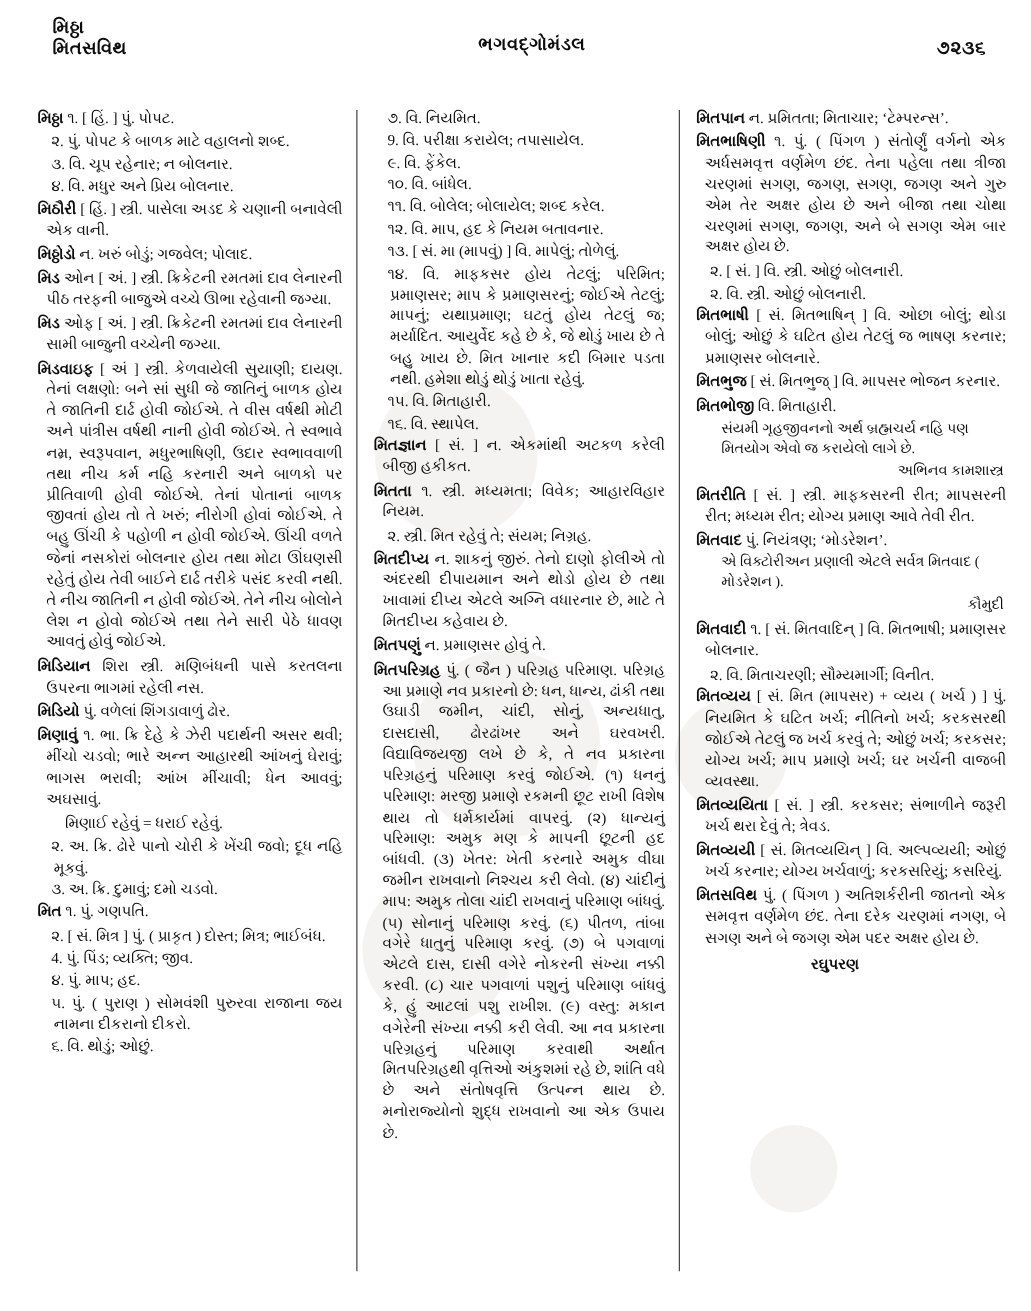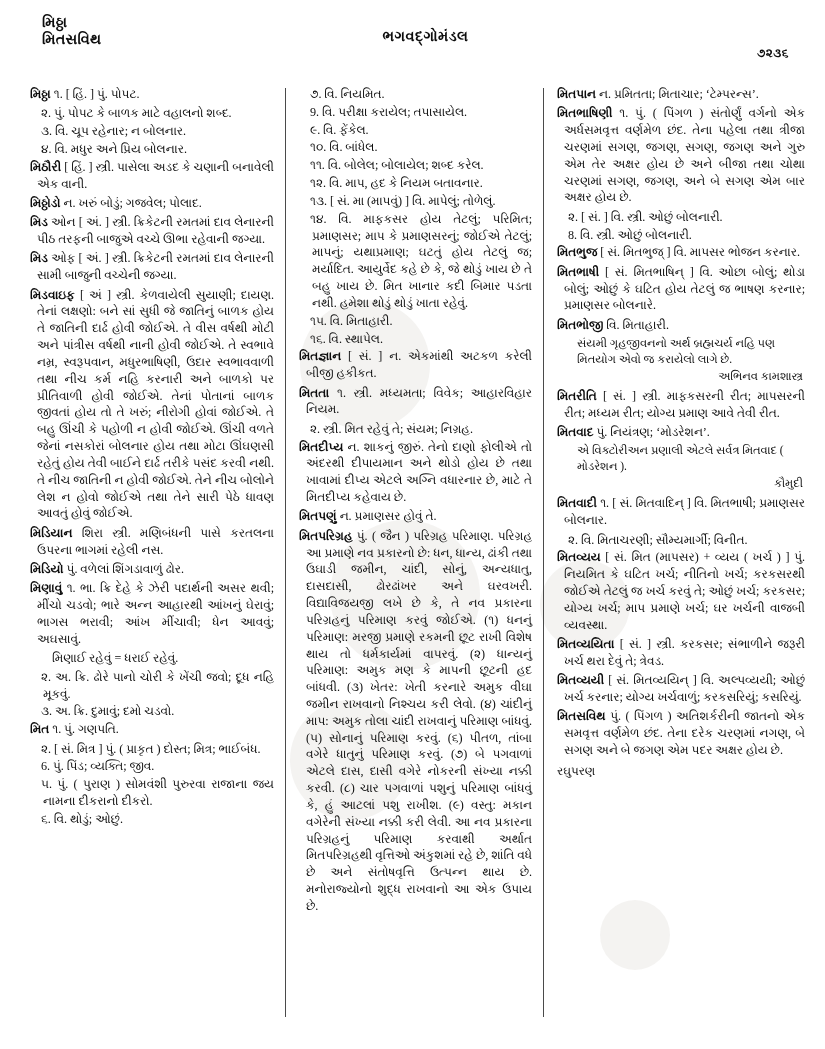--- a/index.html
+++ b/index.html
@@ -60,22 +60,22 @@
     left: 16px; right: 0;
     top: 14px;
     text-align: center;
     font-size: 14.5px;
     font-weight: bold;
     letter-spacing: .4px;
   }
   .hdr-right {
     position: absolute;
     right: 16px;
-    top: 32px;
-    font-size: 12px;
+    top: 16px;
+    font-size: 15px;
     font-weight: bold;
     letter-spacing: .5px;
   }
 
   
   .columns {
     display: flex;
     height: 965px;
     margin-top: 20px;
   }
@@ -133,22 +133,22 @@
     font-size: 11.6px;
     padding-right: 2px;
   }
   .footer-line {
     text-align: center;
     font-weight: bold;
     margin-top: 3px;
     padding-left: 18px;
   }
   .page-attrib {
-    text-align: left;
-    font-weight: normal;
+    text-align: center;
+    font-weight: bold;
     font-size: 12px;
     margin-top: 4px;
     padding-right: 26px;
   }
 </style>
 </head>
 <body>
 
 <div class="scan-blotch b1"></div>
 <div class="scan-blotch b2"></div>
@@ -179,21 +179,22 @@
         <p class="entry"><span class="hw">મિડ</span> ઓફ [ અં. ] સ્ત્રી. ક્રિકેટની રમતમાં દાવ લેનારની સામી બાજુની વચ્ચેની જગ્યા.</p>
         <p class="entry"><span class="hw">મિડવાઇફ</span> [ અં ] સ્ત્રી. કેળવાયેલી સુયાણી; દાયણ. તેનાં લક્ષણો: બને સાં સુધી જે જાતિનું બાળક હોય તે જાતિની દાર્ઢ હોવી જોઈએ. તે વીસ વર્ષથી મોટી અને પાંત્રીસ વર્ષથી નાની હોવી જોઈએ. તે સ્વભાવે નમ્ર, સ્વરૂપવાન, મધુરભાષિણી, ઉદાર સ્વભાવવાળી તથા નીચ કર્મ નહિ કરનારી અને બાળકો પર પ્રીતિવાળી હોવી જોઈએ. તેનાં પોતાનાં બાળક જીવતાં હોય તો તે ખરું; નીરોગી હોવાં જોઈએ. તે બહુ ઊંચી કે પહોળી ન હોવી જોઈએ. ઊંચી વળતે જેનાં નસકોરાં બોલનાર હોય તથા મોટા ઊંઘણસી રહેતું હોય તેવી બાઈને દાર્ઢ તરીકે પસંદ કરવી નથી. તે નીચ જાતિની ન હોવી જોઈએ. તેને નીચ બોલોને લેશ ન હોવો જોઈએ તથા તેને સારી પેઠે ધાવણ આવતું હોવું જોઈએ.</p>
         <p class="entry"><span class="hw">મિડિયાન</span> શિરા સ્ત્રી. મણિબંધની પાસે કરતલના ઉપરના ભાગમાં રહેલી નસ.</p>
         <p class="entry"><span class="hw">મિડિયો</span> પું. વળેલાં શિંગડાવાળું ઢોર.</p>
         <p class="entry"><span class="hw">મિણાવું</span> ૧. ભા. ક્રિ દેહે કે ઝેરી પદાર્થની અસર થવી; મીંચો ચડવો; ભારે અન્ન આહારથી આંખનું ઘેરાવું; ભાગસ ભરાવી; આંખ મીંચાવી; ધેન આવવું; અઘસાવું.</p>
         <p class="idiom">મિણાઈ રહેવું = ધરાઈ રહેવું.</p>
         <p class="sense">૨. અ. ક્રિ. ઢોરે પાનો ચોરી કે ખેંચી જવો; દૂધ નહિ મૂકવું.</p>
         <p class="sense">૩. અ. ક્રિ. દુમાવું; દમો ચડવો.</p>
         <p class="entry"><span class="hw">મિત</span> ૧. પું. ગણપતિ.</p>
         <p class="sense">૨. [ સં. મિત્ર ] પું. ( પ્રાકૃત ) દોસ્ત; મિત્ર; ભાઈબંધ.</p>
-        <p class="sense">6. પું. પિંડ; વ્યક્તિ; જીવ.</p>
+        <p class="sense">4. પું. પિંડ; વ્યક્તિ; જીવ.</p>
+        <p class="sense">૪. પું. માપ; હદ.</p>
         <p class="sense">૫. પું. ( પુરાણ ) સોમવંશી પુરુરવા રાજાના જય નામના દીકરાનો દીકરો.</p>
         <p class="sense">૬. વિ. થોડું; ઓછું.</p>
       </div>
     <div class="rule"></div>
     <div class="col col-2">
         <p class="sense">૭. વિ. નિયમિત.</p>
         <p class="sense">9. વિ. પરીક્ષા કરાયેલ; તપાસાયેલ.</p>
         <p class="sense">૯. વિ. ફેંકેલ.</p>
         <p class="sense">૧૦. વિ. બાંધેલ.</p>
         <p class="sense">૧૧. વિ. બોલેલ; બોલાયેલ; શબ્દ કરેલ.</p>
@@ -207,23 +208,23 @@
         <p class="sense">૨. સ્ત્રી. મિત રહેવું તે; સંયમ; નિગ્રહ.</p>
         <p class="entry"><span class="hw">મિતદીપ્ય</span> ન. શાકનું જીરું. તેનો દાણો ફોલીએ તો અંદરથી દીપાયમાન અને થોડો હોય છે તથા ખાવામાં દીપ્ય એટલે અગ્નિ વધારનાર છે, માટે તે મિતદીપ્ય કહેવાય છે.</p>
         <p class="entry"><span class="hw">મિતપણું</span> ન. પ્રમાણસર હોવું તે.</p>
         <p class="entry"><span class="hw">મિતપરિગ્રહ</span> પું. ( જૈન ) પરિગ્રહ પરિમાણ. પરિગ્રહ આ પ્રમાણે નવ પ્રકારનો છે: ધન, ધાન્ય, ઢાંકી તથા ઉઘાડી જમીન, ચાંદી, સોનું, અન્યધાતુ, દાસદાસી, ઢોરઢાંખર અને ઘરવખરી. વિદ્યાવિજયજી લખે છે કે, તે નવ પ્રકારના પરિગ્રહનું પરિમાણ કરવું જોઈએ. (૧) ધનનું પરિમાણ: મરજી પ્રમાણે રકમની છૂટ રાખી વિશેષ થાય તો ધર્મકાર્યમાં વાપરવું. (૨) ધાન્યનું પરિમાણ: અમુક મણ કે માપની છૂટની હદ બાંધવી. (૩) ખેતર: ખેતી કરનારે અમુક વીઘા જમીન રાખવાનો નિશ્ચય કરી લેવો. (૪) ચાંદીનું માપ: અમુક તોલા ચાંદી રાખવાનું પરિમાણ બાંધવું. (૫) સોનાનું પરિમાણ કરવું. (૬) પીતળ, તાંબા વગેરે ધાતુનું પરિમાણ કરવું. (૭) બે પગવાળાં એટલે દાસ, દાસી વગેરે નોકરની સંખ્યા નક્કી કરવી. (૮) ચાર પગવાળાં પશુનું પરિમાણ બાંધવું કે, હું આટલાં પશુ રાખીશ. (૯) વસ્તુ: મકાન વગેરેની સંખ્યા નક્કી કરી લેવી. આ નવ પ્રકારના પરિગ્રહનું પરિમાણ કરવાથી અર્થાત મિતપરિગ્રહથી વૃત્તિઓ અંકુશમાં રહે છે, શાંતિ વધે છે અને સંતોષવૃત્તિ ઉત્પન્ન થાય છે. મનોરાજ્યોનો શુદ્ધ રાખવાનો આ એક ઉપાય છે.</p>
       </div>
     <div class="rule"></div>
     <div class="col col-3">
         <p class="entry"><span class="hw">મિતપાન</span> ન. પ્રમિતતા; મિતાચાર; ‘ટેમ્પરન્સ’.</p>
         <p class="entry"><span class="hw">મિતભાષિણી</span> ૧. પું. ( પિંગળ ) સંતોર્ણું વર્ગનો એક અર્ધસમવૃત્ત વર્ણમેળ છંદ. તેના પહેલા તથા ત્રીજા ચરણમાં સગણ, જગણ, સગણ, જગણ અને ગુરુ એમ તેર અક્ષર હોય છે અને બીજા તથા ચોથા ચરણમાં સગણ, જગણ, અને બે સગણ એમ બાર અક્ષર હોય છે.</p>
         <p class="sense">૨. [ સં. ] વિ. સ્ત્રી. ઓછું બોલનારી.</p>
-        <p class="sense">8. વિ. સ્ત્રી. ઓછું બોલનારી.</p>
+        <p class="sense">૨. વિ. સ્ત્રી. ઓછું બોલનારી.</p>
+        <p class="entry"><span class="hw">મિતભાષી</span> [ સં. મિતભાષિન્ ] વિ. ઓછા બોલું; થોડા બોલું; ઓછું કે ઘટિત હોય તેટલું જ ભાષણ કરનાર; પ્રમાણસર બોલનારે.</p>
         <p class="entry"><span class="hw">મિતભુજ</span> [ સં. મિતભુજ્ ] વિ. માપસર ભોજન કરનાર.</p>
-        <p class="entry"><span class="hw">મિતભાષી</span> [ સં. મિતભાષિન્ ] વિ. ઓછા બોલું; થોડા બોલું; ઓછું કે ઘટિત હોય તેટલું જ ભાષણ કરનાર; પ્રમાણસર બોલનારે.</p>
         <p class="entry"><span class="hw">મિતભોજી</span> વિ. મિતાહારી.</p>
         <p class="quote">સંયમી ગૃહજીવનનો અર્થ બ્રહ્મચર્ય નહિ પણ મિતયોગ એવો જ કરાયેલો લાગે છે.</p>
         <p class="attrib">અભિનવ કામશાસ્ત્ર</p>
         <p class="entry"><span class="hw">મિતરીતિ</span> [ સં. ] સ્ત્રી. માફકસરની રીત; માપસરની રીત; મધ્યમ રીત; યોગ્ય પ્રમાણ આવે તેવી રીત.</p>
         <p class="entry"><span class="hw">મિતવાદ</span> પું. નિયંત્રણ; ‘મોડરેશન’.</p>
         <p class="quote">એ વિક્ટોરીઅન પ્રણાલી એટલે સર્વત્ર મિતવાદ ( મોડરેશન ).</p>
         <p class="attrib">કૌમુદી</p>
         <p class="entry"><span class="hw">મિતવાદી</span> ૧. [ સં. મિતવાદિન્ ] વિ. મિતભાષી; પ્રમાણસર બોલનાર.</p>
         <p class="sense">૨. વિ. મિતાચરણી; સૌમ્યમાર્ગી; વિનીત.</p>
         <p class="entry"><span class="hw">મિતવ્યય</span> [ સં. મિત (માપસર) + વ્યય ( ખર્ચ ) ] પું. નિયમિત કે ઘટિત ખર્ચ; નીતિનો ખર્ચ; કરકસરથી જોઈએ તેટલું જ ખર્ચ કરવું તે; ઓછું ખર્ચ; કરકસર; યોગ્ય ખર્ચ; માપ પ્રમાણે ખર્ચ; ઘર ખર્ચની વાજબી વ્યવસ્થા.</p>

